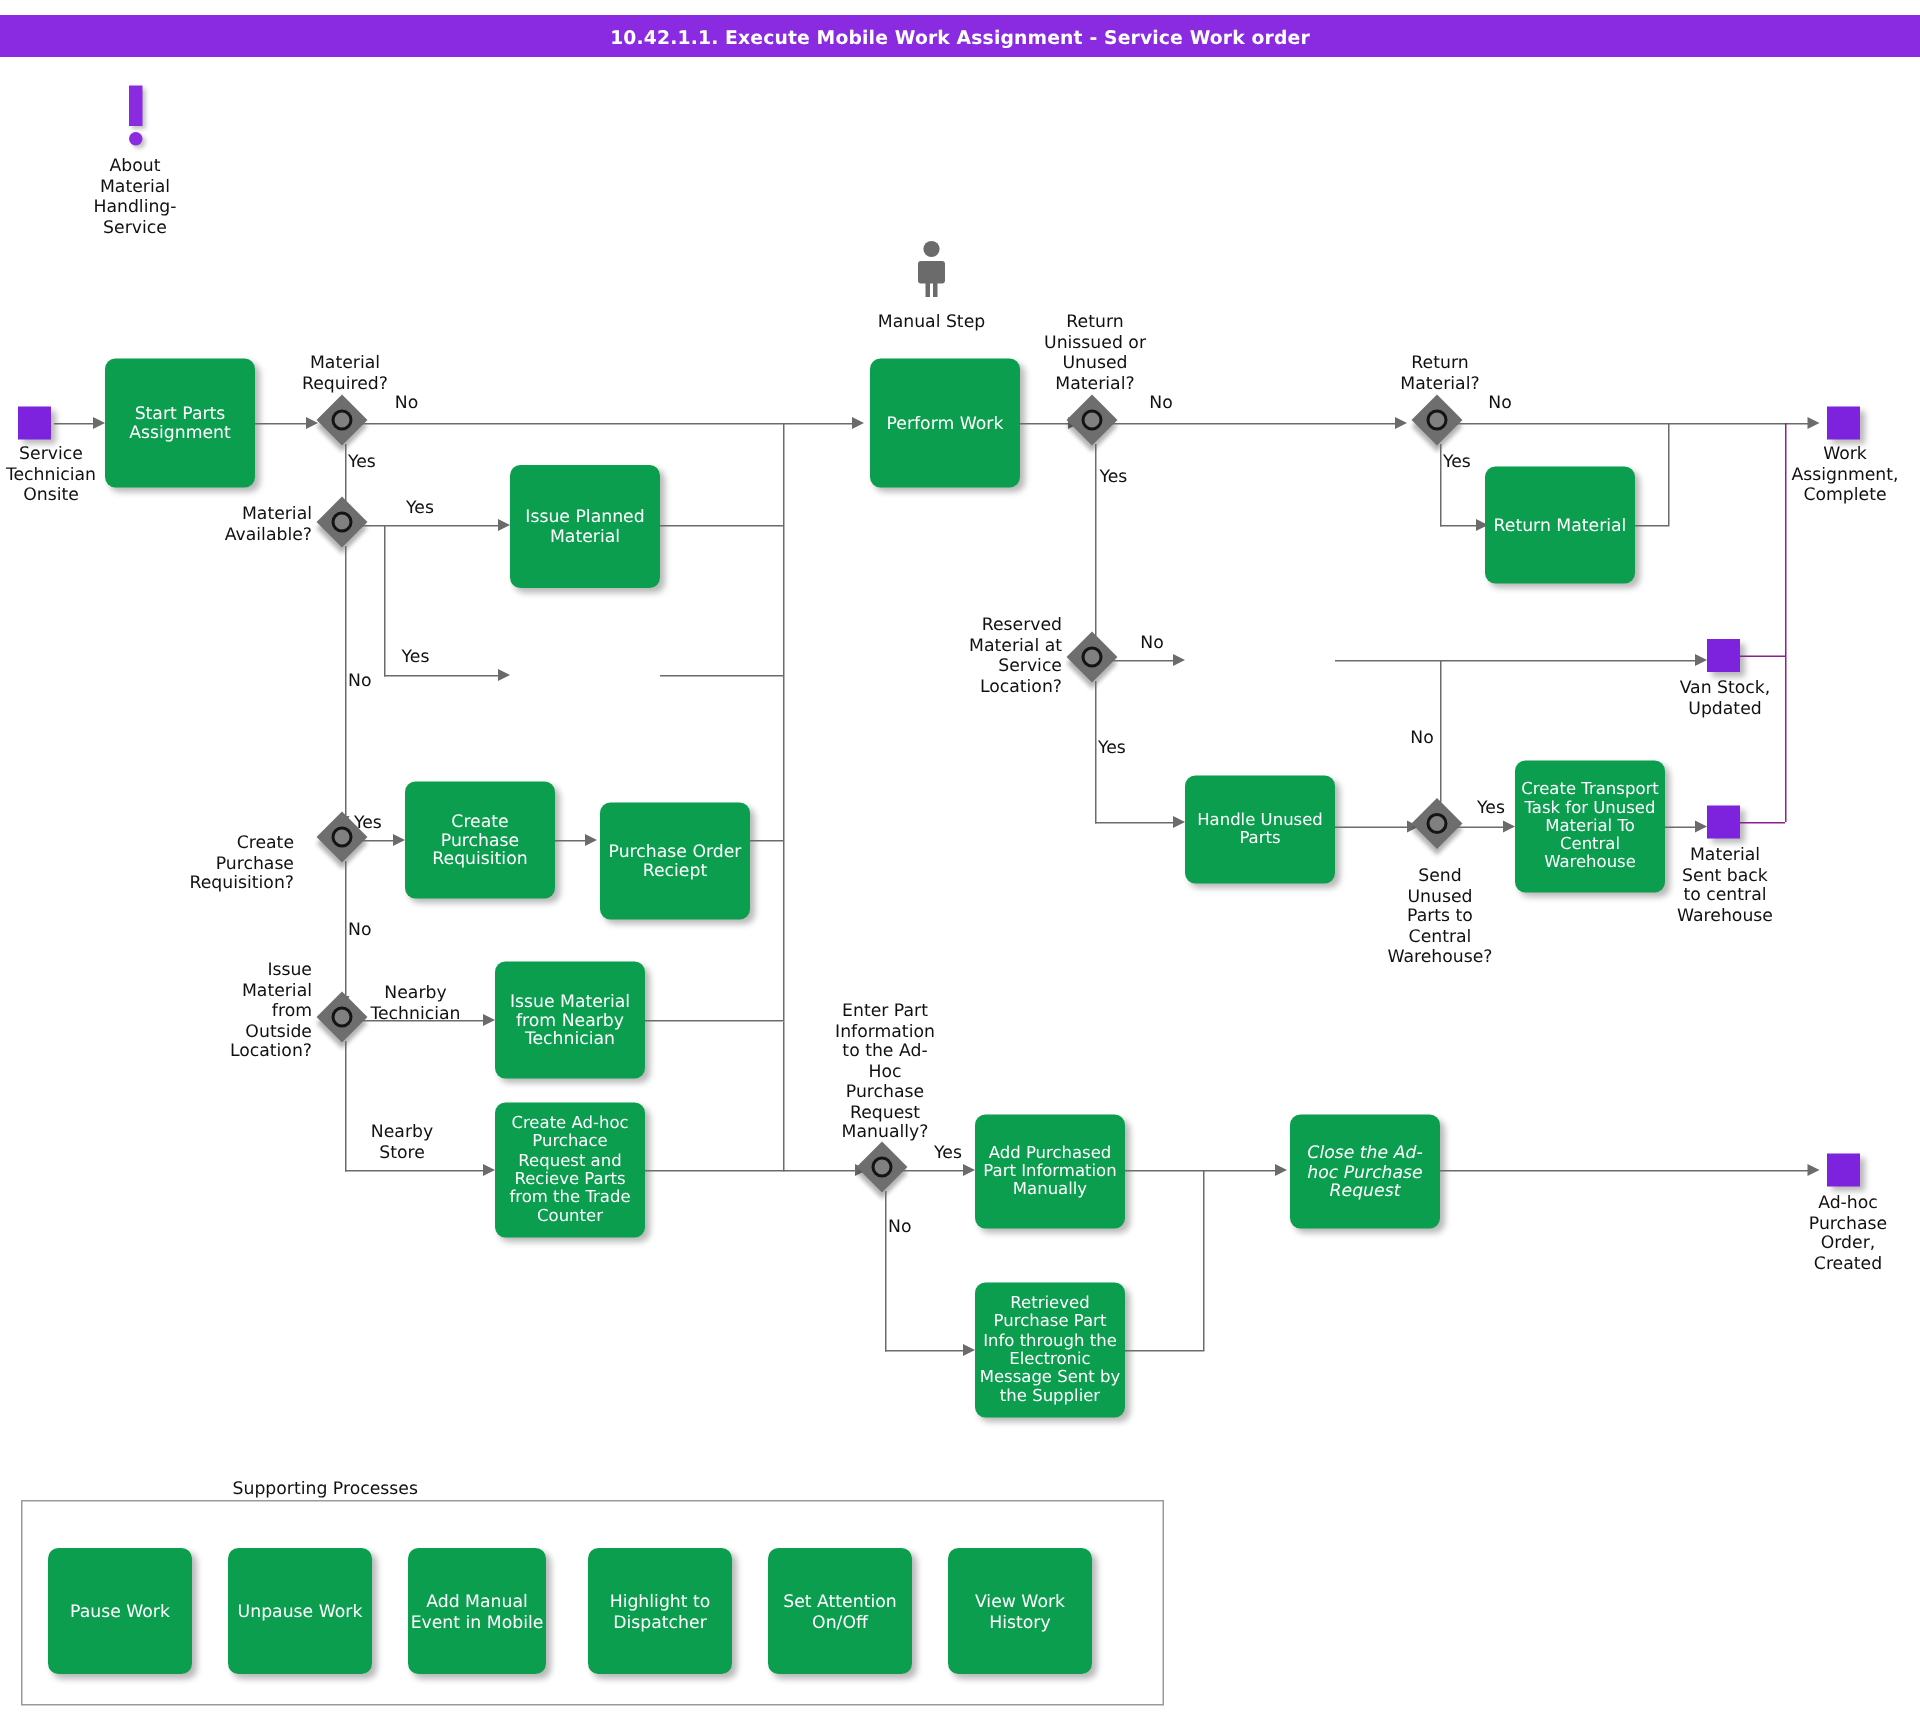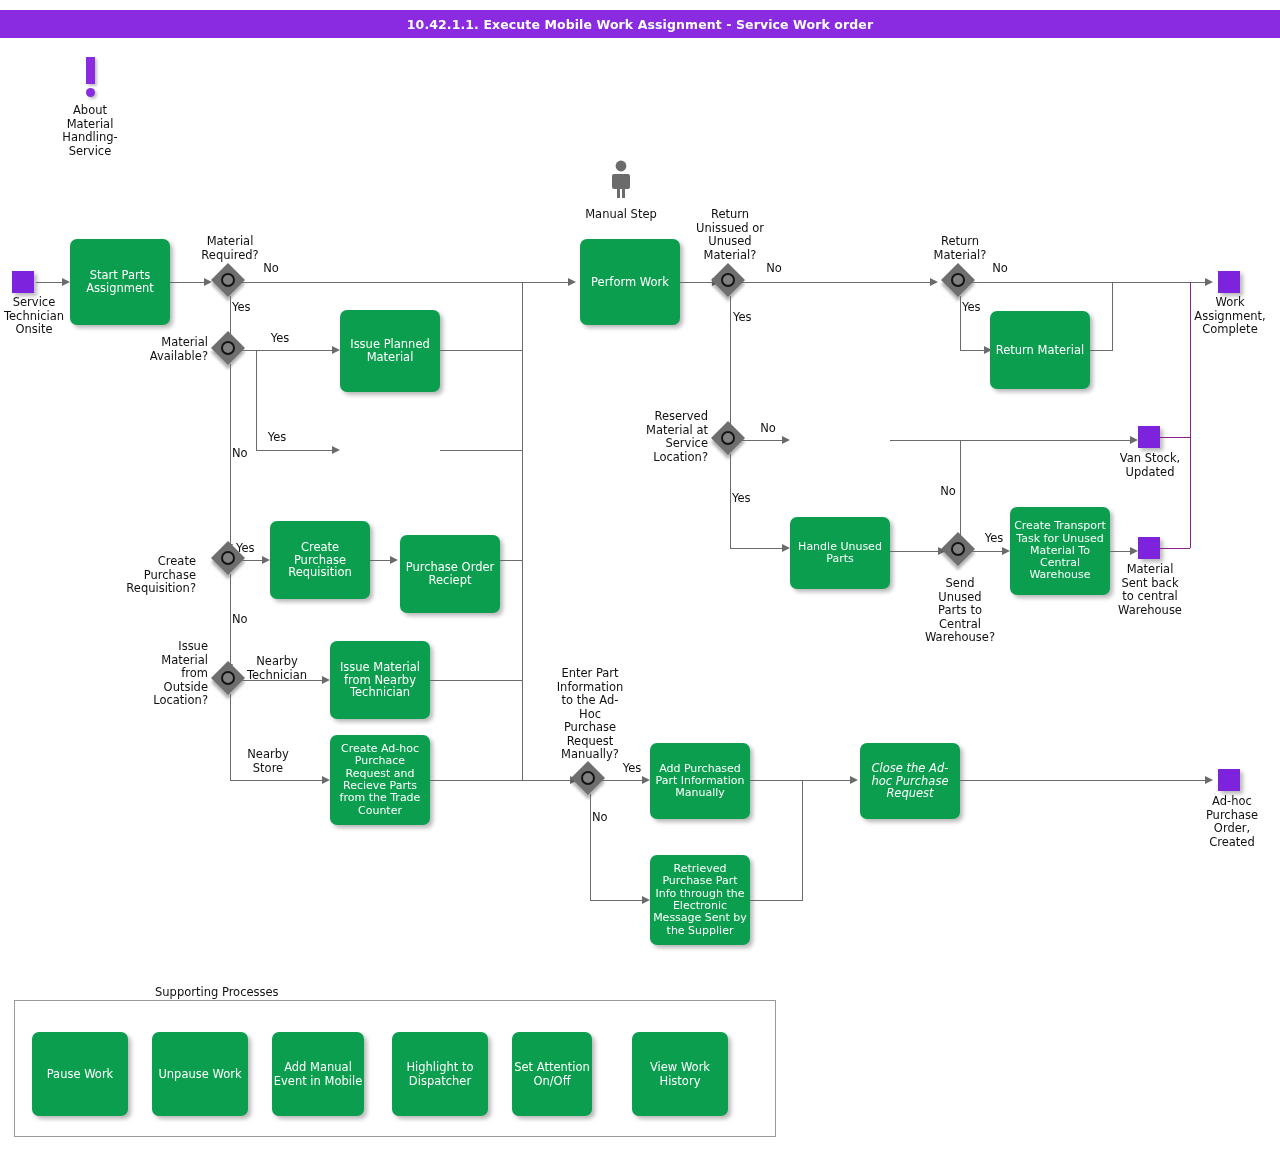--- a/index.html
+++ b/index.html
@@ -406,21 +406,21 @@
     <span>Pause Work</span>
   </div>
   <div class="sp" style="left:272px;top:1032px;width:92px;height:84px;">
     <span>Add Manual
 Event in Mobile</span>
   </div>
   <div class="sp" style="left:392px;top:1032px;width:96px;height:84px;">
     <span>Highlight to
 Dispatcher</span>
   </div>
-  <div class="sp" style="left:512px;top:1032px;width:80px;height:84px;">
+  <div class="sp" style="left:512px;top:1032px;width:96px;height:84px;">
     <span>Set Attention
 On/Off</span>
   </div>
   <div class="sp" style="left:632px;top:1032px;width:96px;height:84px;">
     <span>View Work
 History</span>
   </div>
 
 </div>
 

